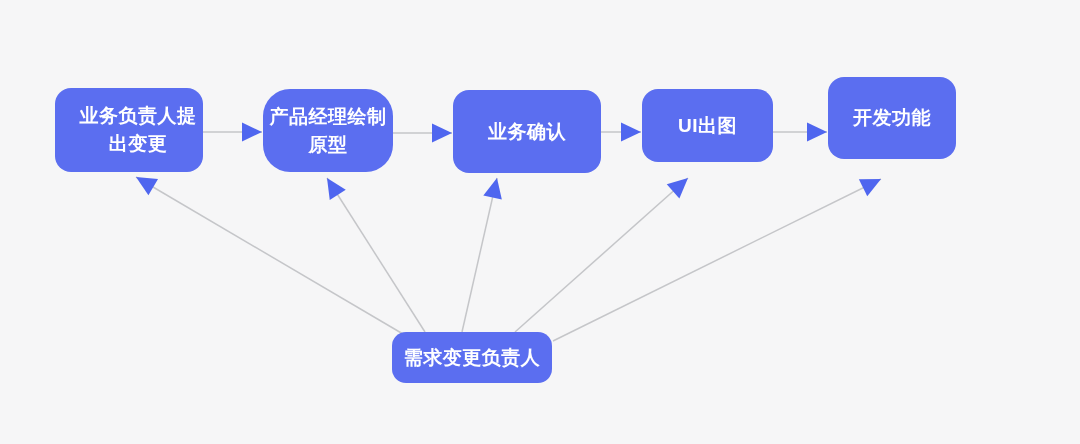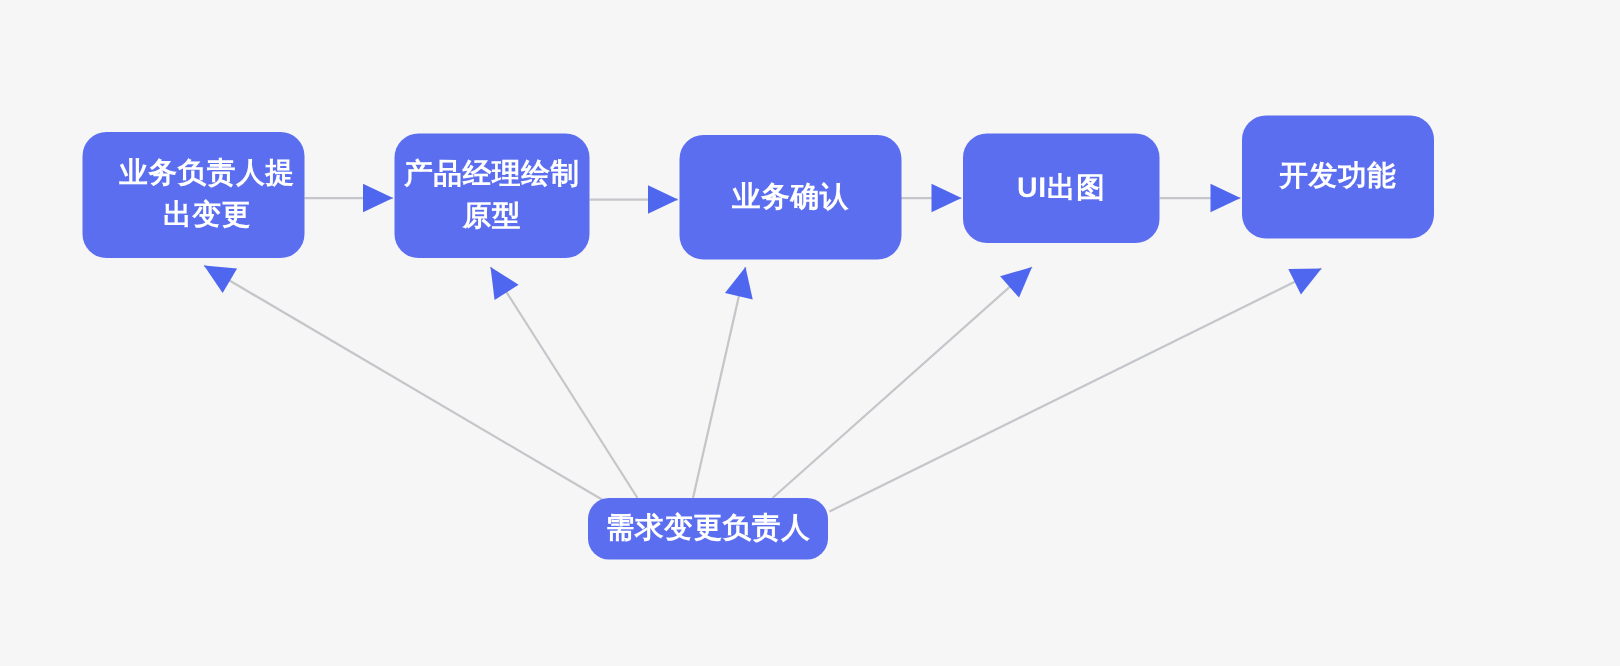--- a/index.html
+++ b/index.html
@@ -34,25 +34,25 @@
     font-size: 19px;
     font-weight: 600;
     text-align: center;
     line-height: 1.45;
     letter-spacing: 0.5px;
     box-sizing: border-box;
     padding: 2px 6px;
     cursor: default;
   }
   .node-1 { left: 55px;  top: 88px;  width: 148px; height: 84px; padding-left: 24px; }
-  .node-2 { left: 263px; top: 89px;  width: 130px; height: 83px; }
+  .node-2 { left: 263px; top: 89px;  width: 130px; height: 83px; border-radius: 27px; }
   .node-3 { left: 453px; top: 90px;  width: 148px; height: 83px; align-items: center; }
   .node-4 { left: 642px; top: 89px;  width: 131px; height: 73px; }
   .node-5 { left: 828px; top: 77px;  width: 128px; height: 82px; }
-  .node-6 { left: 392px; top: 332px; width: 160px; height: 41px; border-radius: 14px; }
+  .node-6 { left: 392px; top: 332px; width: 160px; height: 51px; border-radius: 14px; }
 </style>
 </head>
 <body>
 
 <div class="canvas">
 
   <svg class="connector-layer" width="1080" height="444" viewBox="0 0 1080 444" xmlns="http://www.w3.org/2000/svg">
     <defs>
       <marker id="arrowhead" markerUnits="userSpaceOnUse" markerWidth="22" markerHeight="22" viewBox="0 0 22 22" refX="21" refY="11" orient="auto">
         <path d="M1,1.5 L21,11 L1,20.5 Z" fill="#4f66ef"></path>

